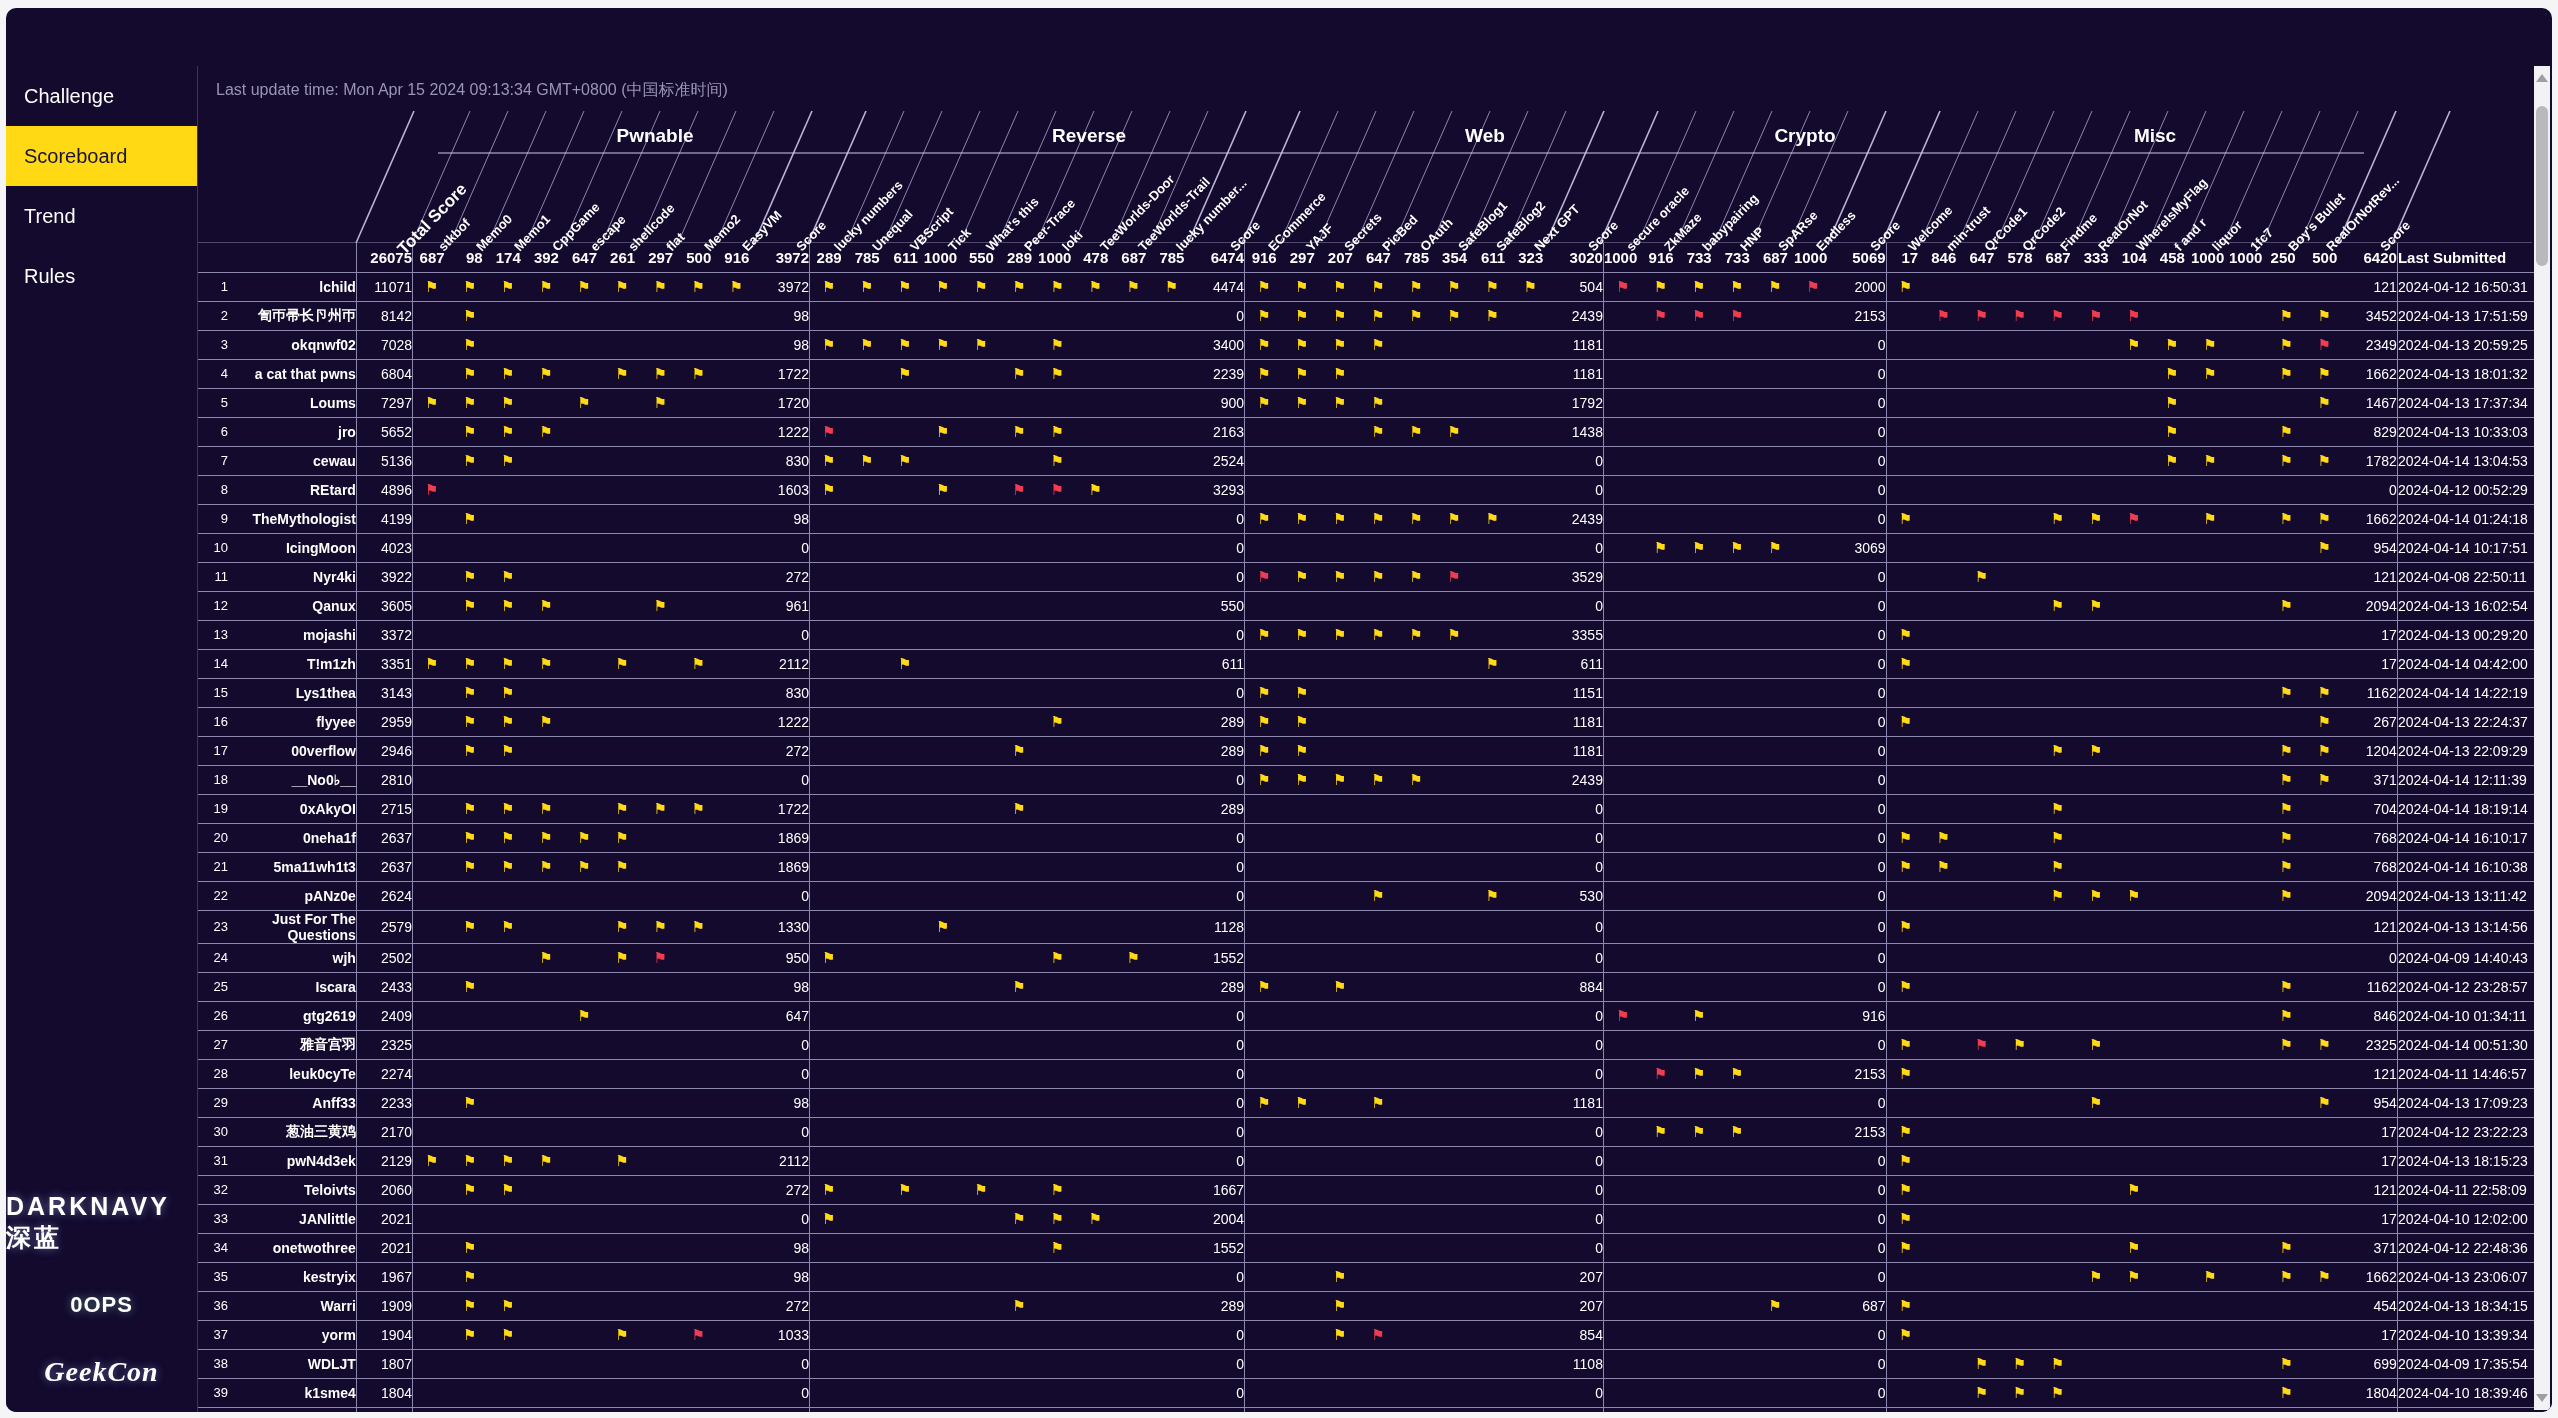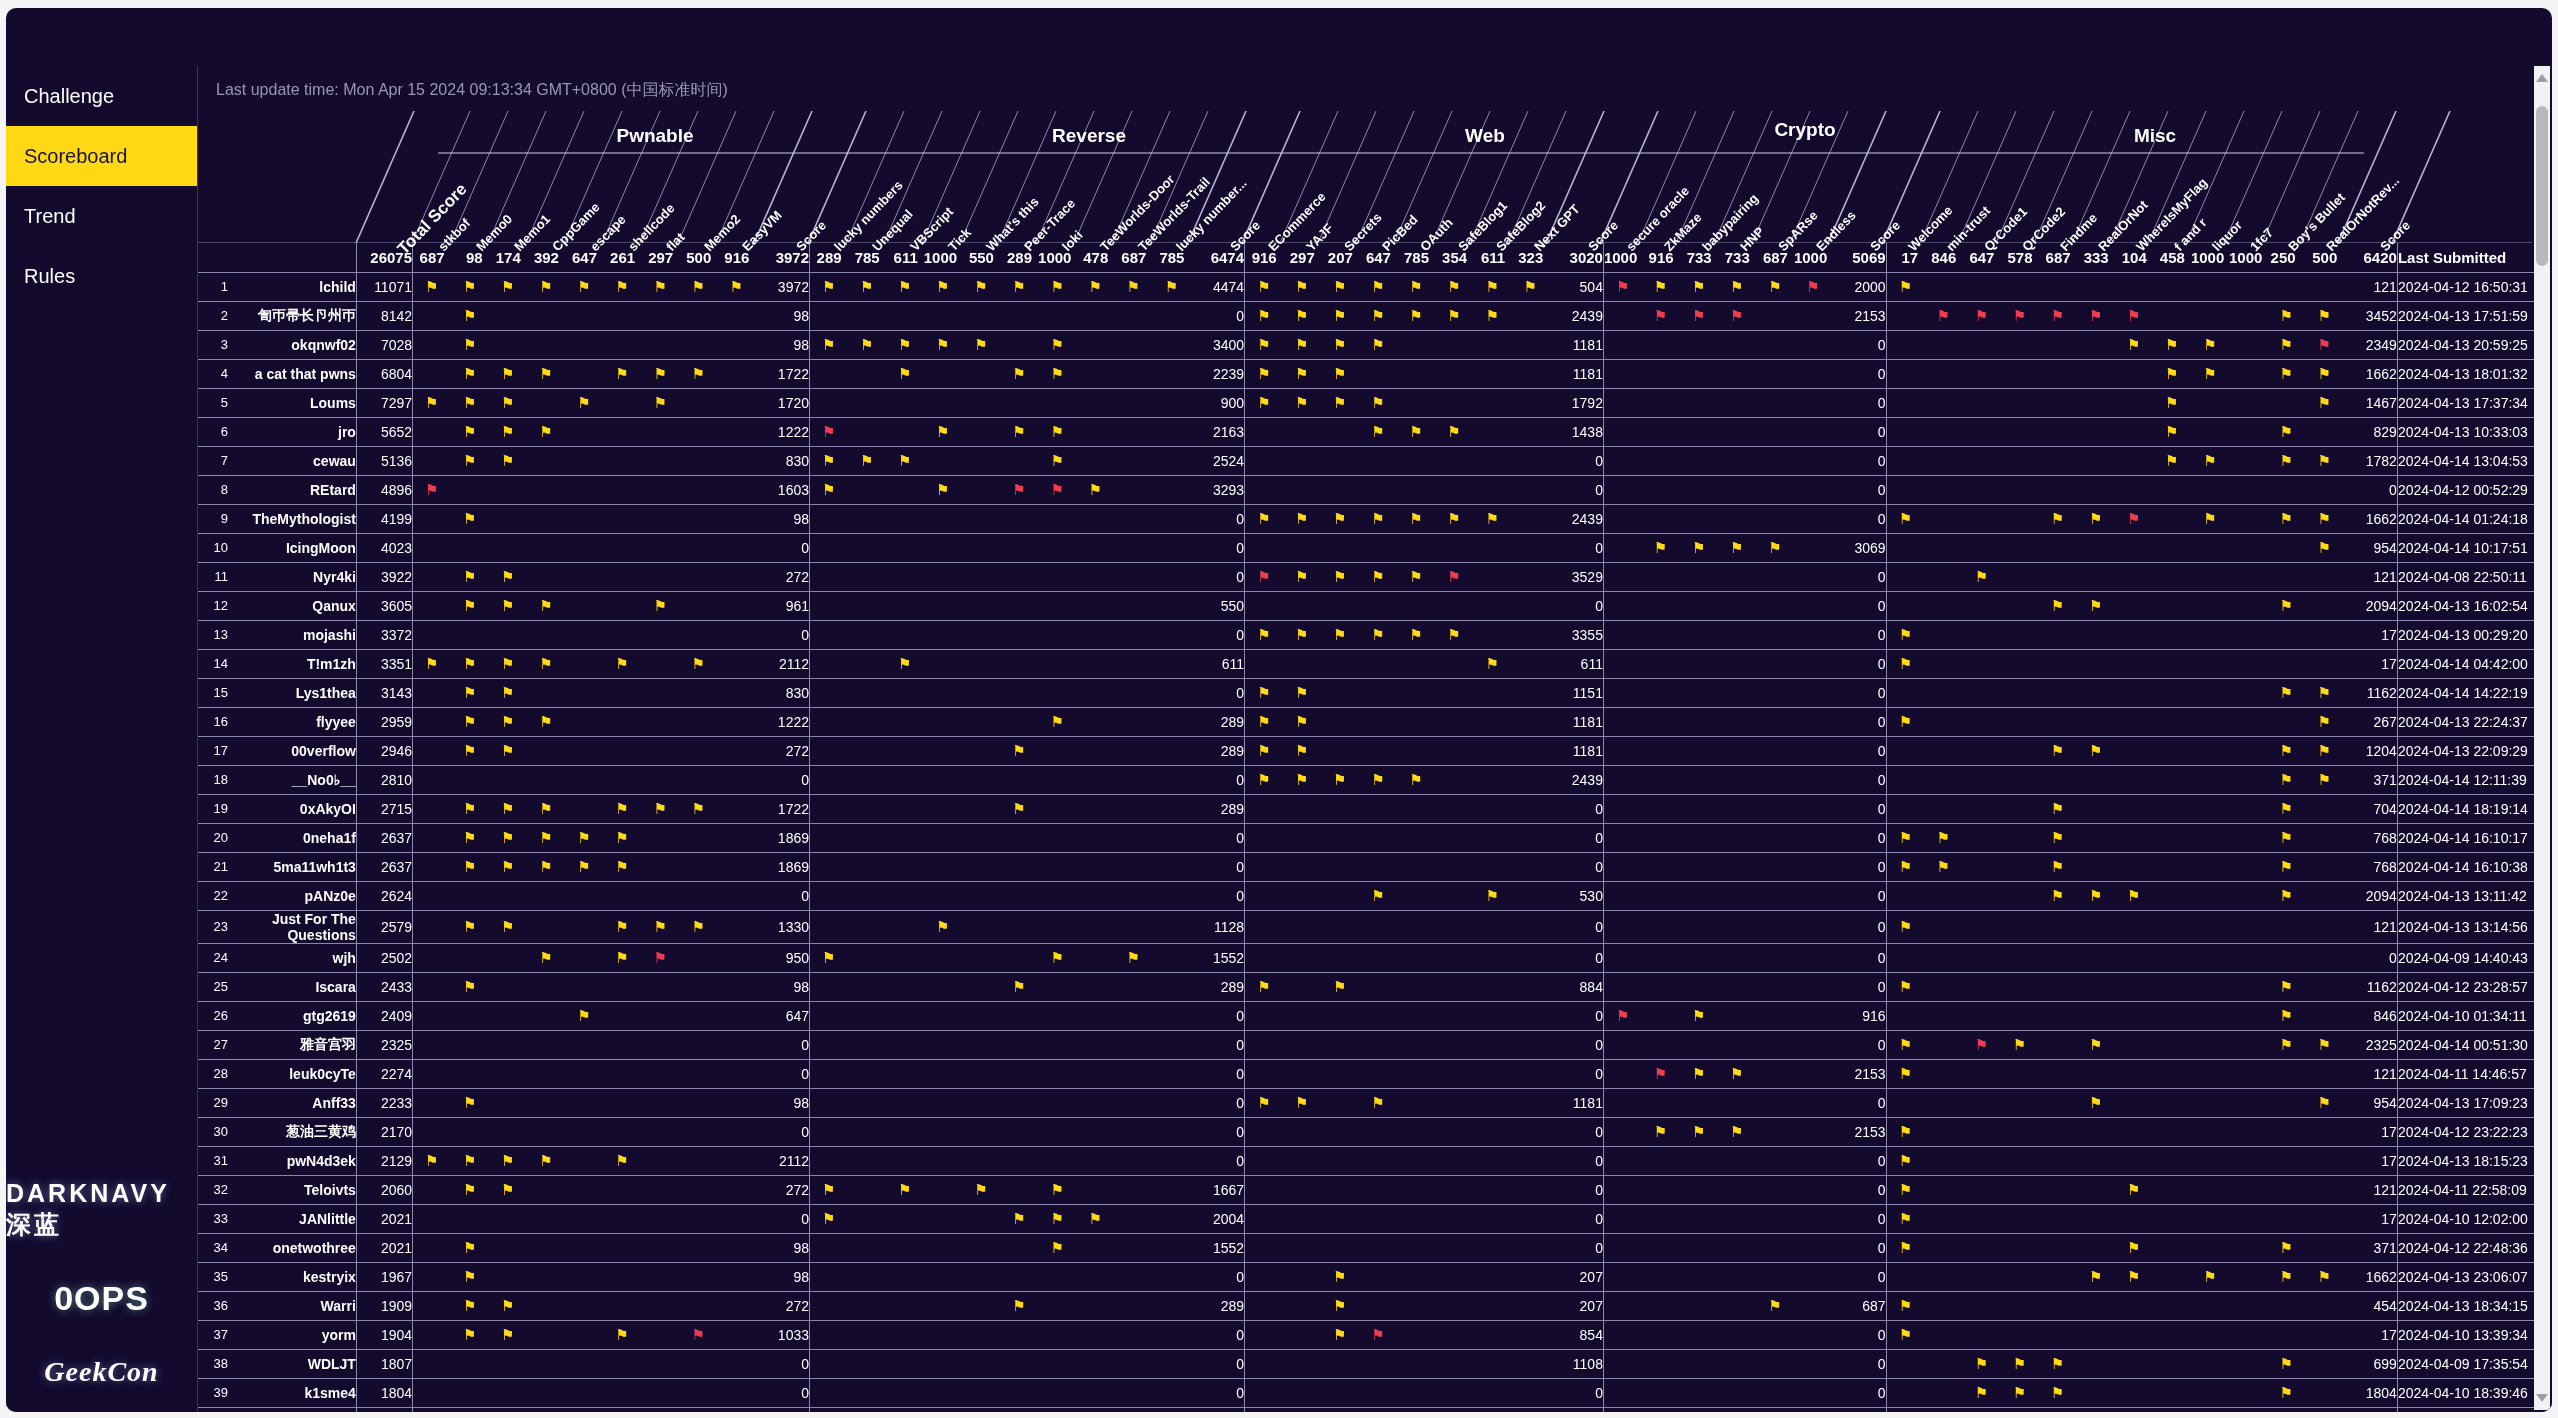--- a/index.html
+++ b/index.html
@@ -58,21 +58,21 @@
     height: 60px; display:flex; align-items:center; padding-left: 18px;
     color:#fff; font-size: 20px; cursor:pointer;
   }
   .navitem.active { background:#ffd913; color:#1b1330; font-weight:500; }
   .logos {
     position:absolute; left:0; bottom: 24px; width:100%;
     display:flex; flex-direction:column; align-items:center; gap: 38px;
   }
   .logo-darknavy { color:#fff; font-size:25px; letter-spacing: 3px; font-weight:600;
         text-shadow: 0 0 8px rgba(180,200,255,.5); }
-  .logo-oops { color:#fff; font-size:34px; font-weight:bold; letter-spacing:1px;
+  .logo-oops { color:#fff; font-size:22px; font-weight:bold; letter-spacing:1px;
         text-shadow: 0 0 10px rgba(160,255,210,.45); }
   .logo-geekcon { color:#fff; font-size:28px; font-style:italic; font-weight:bold;
         font-family:"Liberation Serif", serif; letter-spacing:1px;
         text-shadow: 0 0 9px rgba(170,190,255,.5); }
 
   
   .main {
     position:absolute; left:192px; top:58px; right:0; bottom:0;
     background:#130a2e; overflow:hidden;
   }
@@ -219,21 +219,21 @@
             <line x1="0" y1="132" x2="2334" y2="132" stroke="#8d88ad" stroke-width="1"></line>
             <line x1="240" y1="42" x2="674" y2="42" stroke="#cfcbe4" stroke-width="1"></line>
             <line x1="674" y1="42" x2="1108" y2="42" stroke="#cfcbe4" stroke-width="1"></line>
             <line x1="1108" y1="42" x2="1466" y2="42" stroke="#cfcbe4" stroke-width="1"></line>
             <line x1="1466" y1="42" x2="1748" y2="42" stroke="#cfcbe4" stroke-width="1"></line>
             <line x1="1748" y1="42" x2="2166" y2="42" stroke="#cfcbe4" stroke-width="1"></line>
           </svg>
           <div class="cat-label" style="left: 457px; top: 14px;">Pwnable</div>
           <div class="cat-label" style="left: 891px; top: 14px;">Reverse</div>
           <div class="cat-label" style="left: 1287px; top: 14px;">Web</div>
-          <div class="cat-label" style="left: 1607px; top: 8px; text-align: center;">Crypto</div>
+          <div class="cat-label" style="left: 1607px; top: 14px; text-align: center;">Crypto</div>
           <div class="cat-label" style="left: 1957px; top: 14px;">Misc</div>
           <div class="col-label total" style="left: 210px; top: 128px; transform: rotate(-46deg);">Total Score</div>
           <div class="col-label" style="left: 248px; top: 128px; transform: rotate(-46deg);">stkbof</div>
           <div class="col-label" style="left: 286px; top: 128px; transform: rotate(-46deg);">Memo0</div>
           <div class="col-label" style="left: 324px; top: 128px; transform: rotate(-46deg);">Memo1</div>
           <div class="col-label" style="left: 362px; top: 128px; transform: rotate(-46deg);">CppGame</div>
           <div class="col-label" style="left: 400px; top: 128px; transform: rotate(-46deg);">escape</div>
           <div class="col-label" style="left: 438px; top: 128px; transform: rotate(-46deg);">shellcode</div>
           <div class="col-label" style="left: 476px; top: 128px; transform: rotate(-46deg);">flat</div>
           <div class="col-label" style="left: 514px; top: 128px; transform: rotate(-46deg);">Memo2</div>

